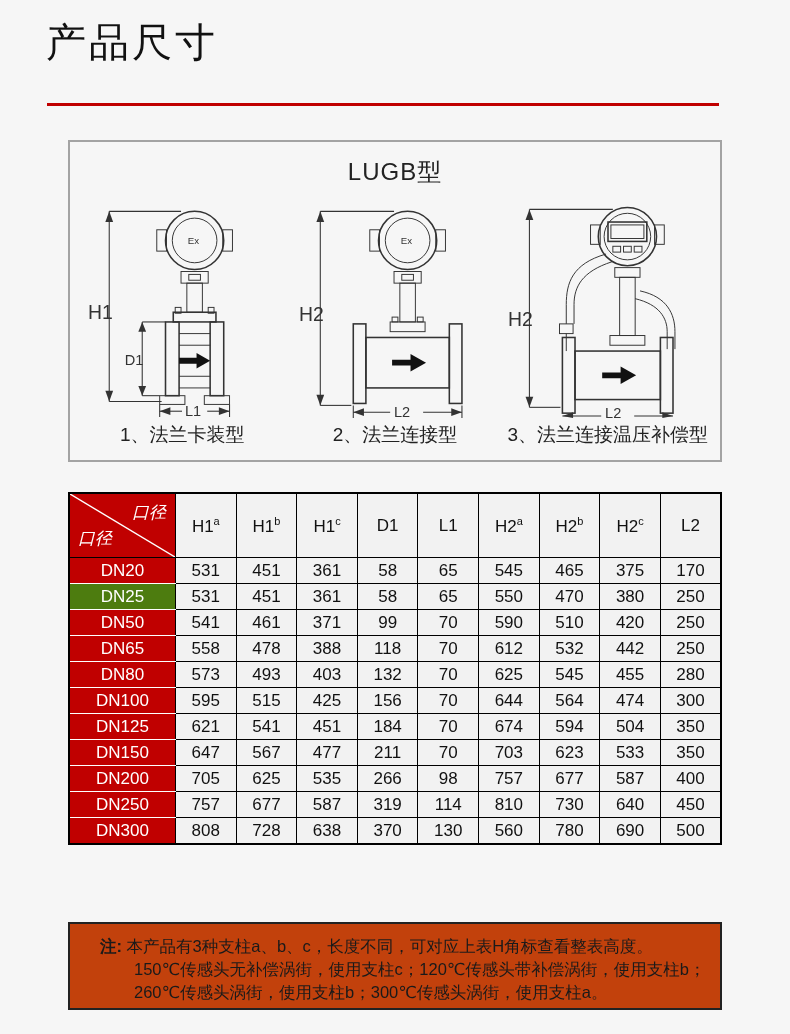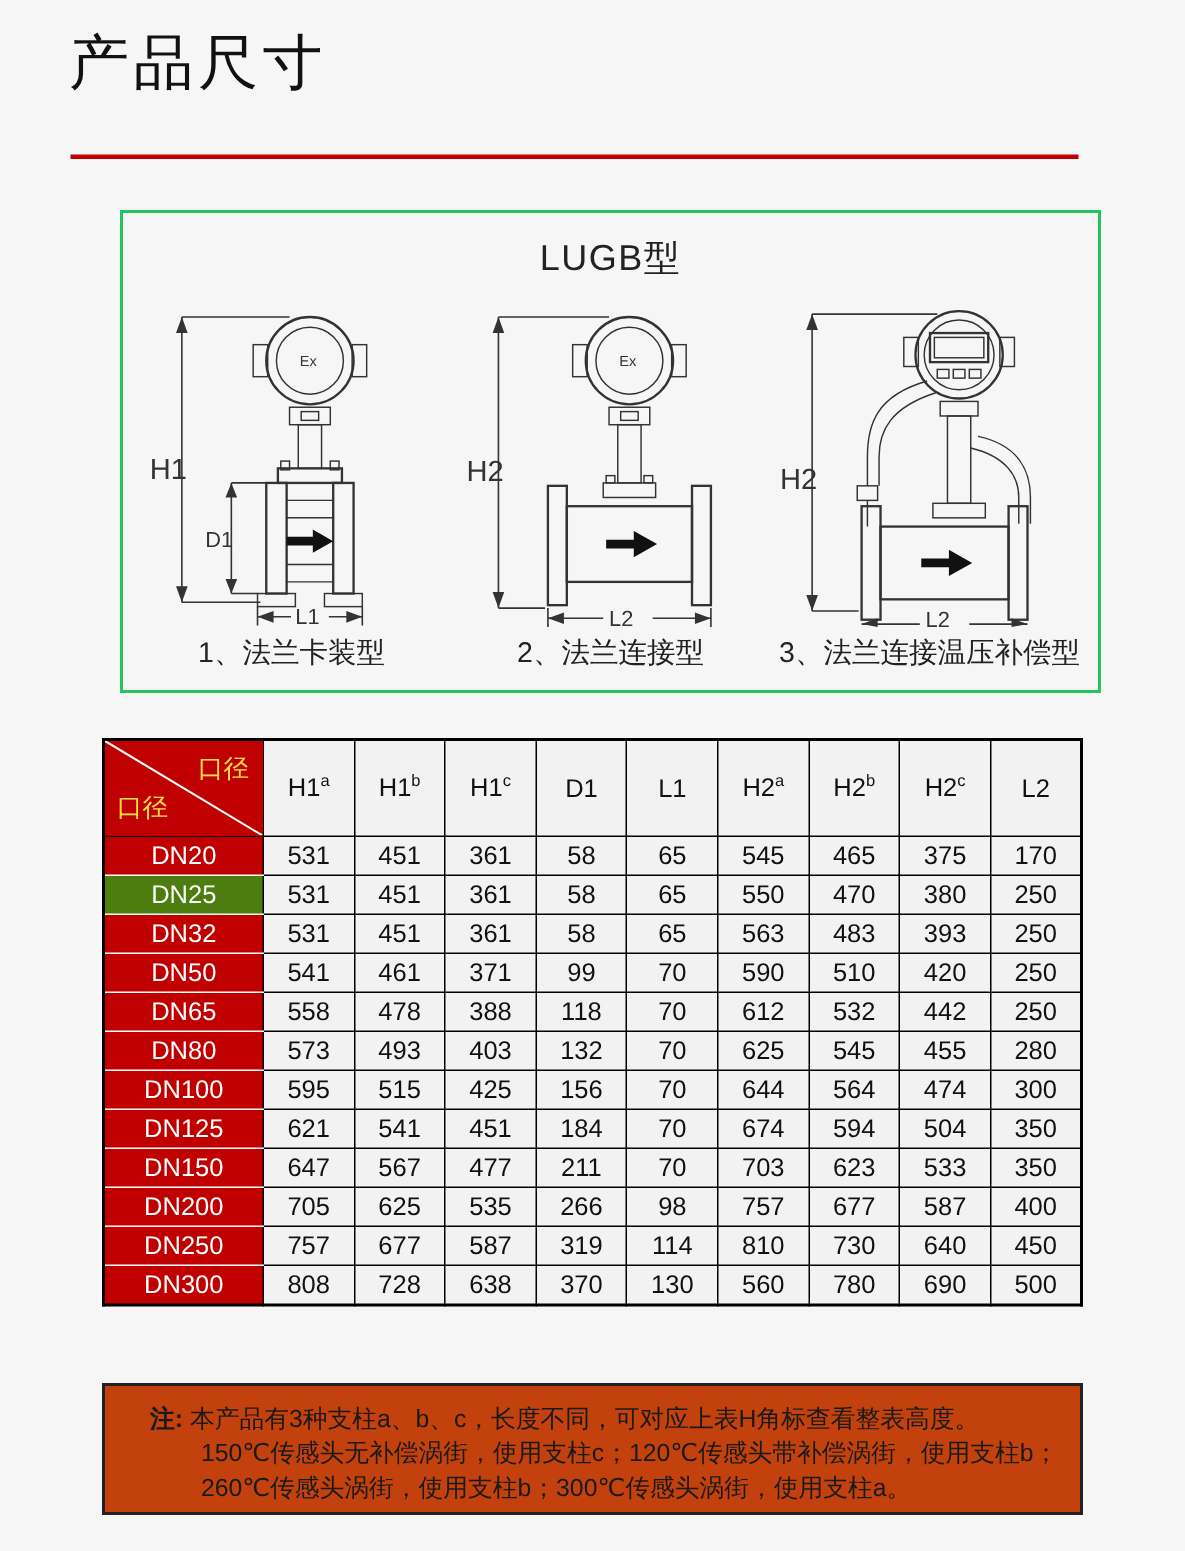--- a/index.html
+++ b/index.html
@@ -13,21 +13,21 @@
     position:absolute;left:46px;top:6px;
     font-size:40px;line-height:72px;font-weight:400;
     letter-spacing:3px;color:#111;
   }
   .title-underline{
     position:absolute;left:47px;top:103px;width:672px;height:3px;
   }
   
   .diagram-panel{
     position:absolute;left:68px;top:140px;width:654px;height:322px;
-    border:2px solid #22c55e;box-sizing:border-box;background:#f6f6f6;margin-left:12px;
+    border:2px solid #a3a3a3;box-sizing:border-box;background:#f6f6f6;
   }
   .diagram-title{
     text-align:center;font-size:24px;color:#222;margin-top:14px;letter-spacing:1px;
   }
   .drawings{display:flex;justify-content:space-between;padding:0 6px;margin-top:2px;}
   .drawing-col{flex:1;display:flex;flex-direction:column;align-items:center;}
   .drawing-col svg{width:206px;height:228px;}
   .tech{stroke:#333;stroke-width:1.6;fill:none;}
   .tech-thin{stroke:#333;stroke-width:1;fill:none;}
   .dim{stroke:#333;stroke-width:1.1;fill:none;}
@@ -47,21 +47,21 @@
     border:1px solid #000;text-align:center;vertical-align:middle;
     font-size:17px;padding:0;font-weight:400;
   }
   .dim-table thead th{height:63px;background:#f2f2f2;color:#111;}
   .dim-table thead th sup{font-size:11px;}
   .dim-table tbody td{height:25px;background:#f2f2f2;color:#111;}
   .corner-cell{
     width:105px;position:relative;padding:0;overflow:hidden;
   }
   .corner-cell .diag{position:absolute;left:0;top:0;width:100%;height:100%;}
-  .corner-top,.corner-bottom{position:absolute;color:#fde047;font-size:17px;}
+  .corner-top,.corner-bottom{position:absolute;color:#ffffff;font-size:17px;font-style:italic;}
   .corner-top{right:9px;top:7px;}
   .corner-bottom{left:8px;bottom:7px;}
   .dn-cell{
     color:#fff;font-size:16px;height:25px;
     border-top:1px solid #fff !important;border-bottom:1px solid #fff !important;
     border-right:1px solid #000;
   }
   
   .note-box{
     position:absolute;left:68px;top:922px;width:654px;height:88px;
@@ -295,32 +295,20 @@
         <td>451</td>
         <td>361</td>
         <td>58</td>
         <td>65</td>
         <td>550</td>
         <td>470</td>
         <td>380</td>
         <td>250</td>
       </tr>
       <tr>
-        <th class="dn-cell" style="background: rgb(192, 0, 0);">DN32</th>
-        <td>531</td>
-        <td>451</td>
-        <td>361</td>
-        <td>58</td>
-        <td>65</td>
-        <td>563</td>
-        <td>483</td>
-        <td>393</td>
-        <td>250</td>
-      </tr>
-      <tr>
         <th class="dn-cell" style="background: rgb(192, 0, 0);">DN50</th>
         <td>541</td>
         <td>461</td>
         <td>371</td>
         <td>99</td>
         <td>70</td>
         <td>590</td>
         <td>510</td>
         <td>420</td>
         <td>250</td>

